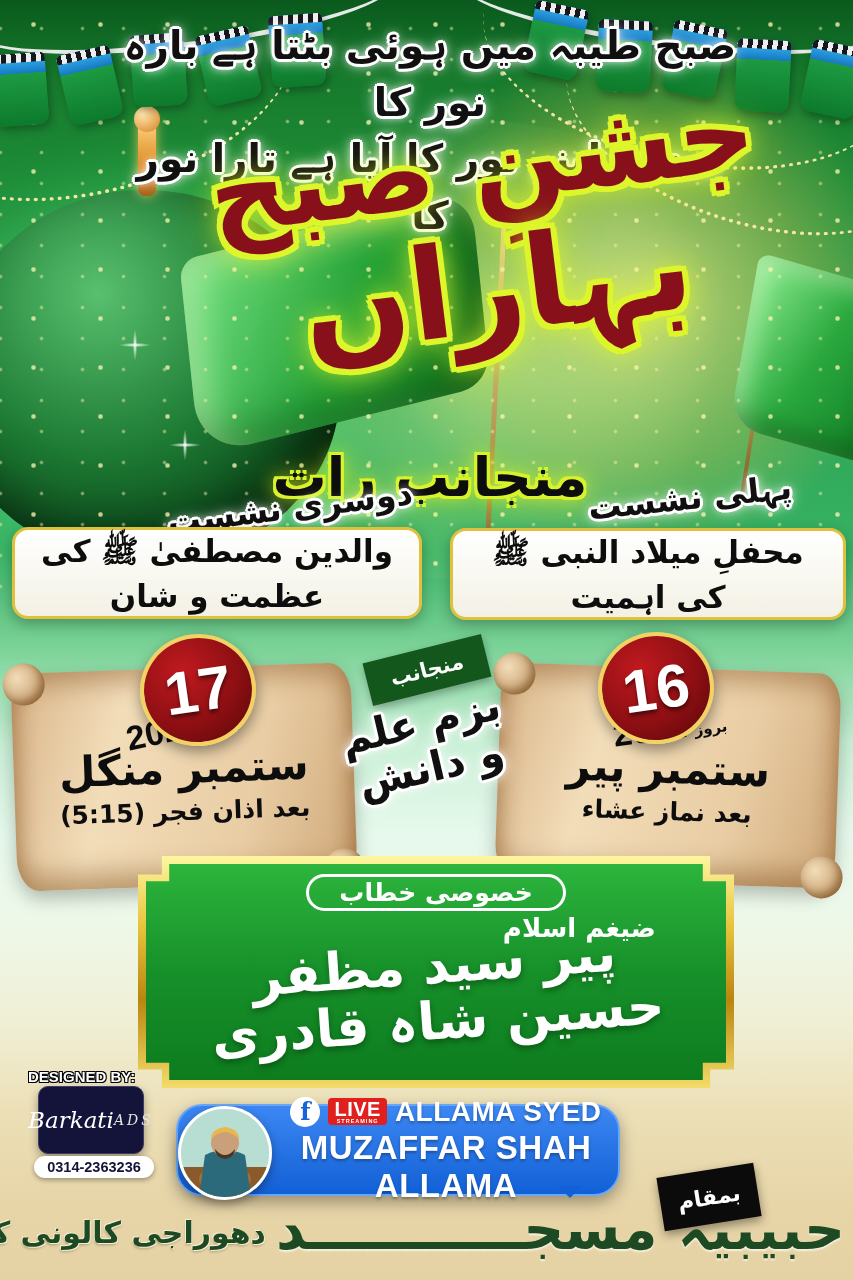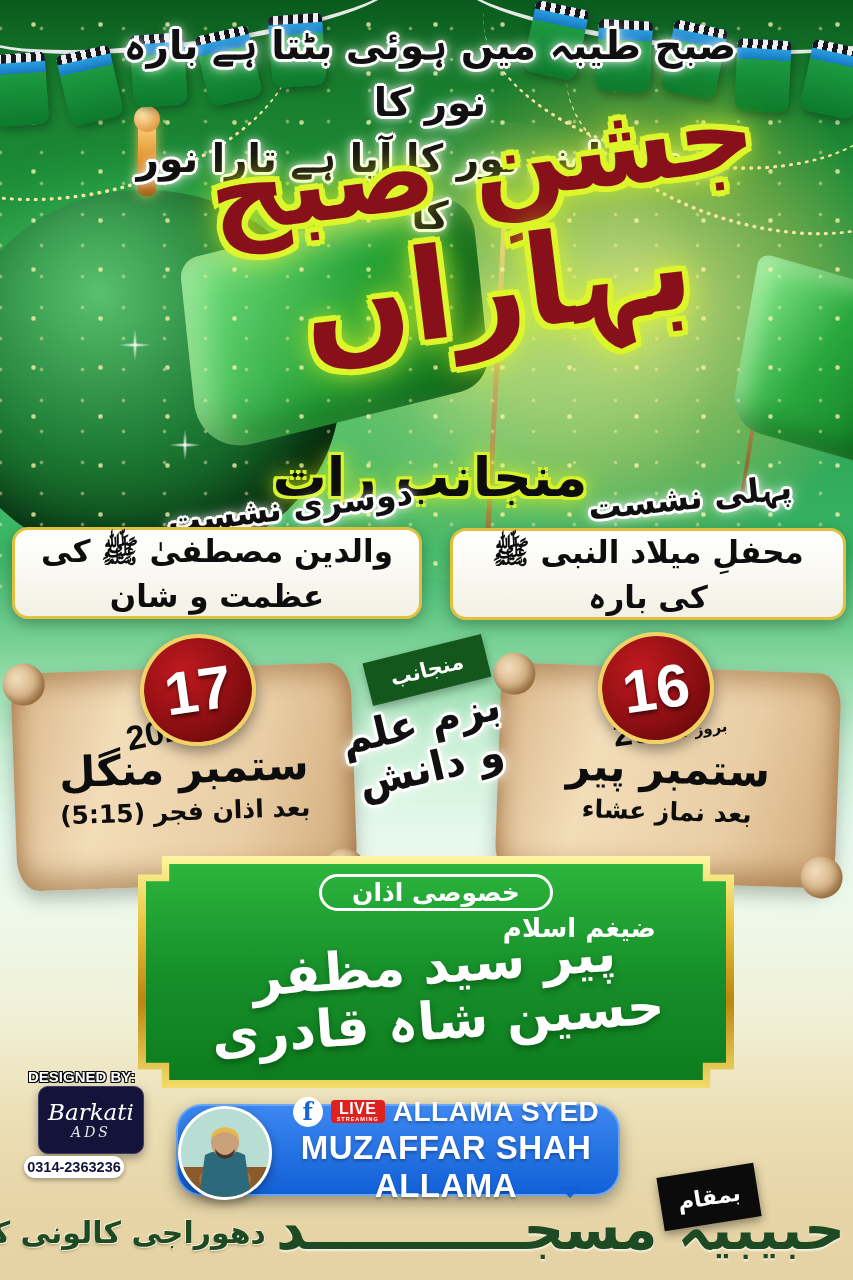--- a/index.html
+++ b/index.html
@@ -123,38 +123,38 @@
   .khitab-pill{margin-top:10px;border:3px solid #fff;border-radius:999px;padding:1px 30px;
     color:#fff;font-size:25px;font-weight:bold;}
   .honorific{align-self:flex-end;margin:2px 70px 0 0;color:#fff;font-size:26px;font-weight:bold;}
   .speaker-name{margin-top:-6px;width:540px;text-align:center;transform:rotate(-4deg);
     color:#fff;font-size:52px;font-weight:bold;line-height:1.08;
     text-shadow:0 3px 6px rgba(0,40,0,.45);}
   
   .designed-by{left:28px;top:1068px;font-family:"Liberation Sans",sans-serif;font-size:15px;font-weight:bold;color:#fff;
     text-shadow:-1px -1px 0 #000,1px -1px 0 #000,-1px 1px 0 #000,1px 1px 0 #000;}
   .designer-card{left:38px;top:1086px;width:104px;height:66px;border-radius:10px;background:#14143a;
-    border:1px solid #3c3c66;display:flex;flex-direction:column;align-items:center;justify-content:center;
+    border:1px solid #3c3c66;display:flex;flex-direction:row;align-items:center;justify-content:center;
     box-shadow:0 4px 10px rgba(0,0,0,.35);}
   .designer-name{font-family:"DejaVu Serif",serif;font-style:italic;font-size:23px;color:#fff;line-height:1;}
   .designer-sub{font-family:"DejaVu Serif",serif;font-style:italic;font-size:14px;color:#e5e5e5;letter-spacing:3px;}
-  .designer-phone{left:24px;top:1156px;width:100px;height:22px;border-radius:999px;background:#fff;
+  .designer-phone{left:34px;top:1156px;width:120px;height:22px;border-radius:999px;background:#fff;
     display:flex;align-items:center;justify-content:center;font-family:"Liberation Sans",sans-serif;
     font-size:14.5px;font-weight:bold;color:#14143a;box-shadow:0 2px 5px rgba(0,0,0,.35);}
   
   .live-bar{left:176px;top:1104px;width:444px;height:92px;border-radius:26px;
     background:linear-gradient(180deg,#3c87f2,#1260d6);border:2px solid #6aa6f7;
     box-shadow:0 6px 16px rgba(0,0,0,.35);display:flex;flex-direction:column;justify-content:center;
     padding-left:96px;box-sizing:border-box;color:#fff;font-family:"Liberation Sans",sans-serif;}
   .live-bar::after{content:"";position:absolute;left:380px;bottom:-16px;border:12px solid transparent;border-top-color:#1260d6;}
   .live-row{display:flex;align-items:center;justify-content:center;gap:8px;}
   .fb-circle{width:30px;height:30px;border-radius:50%;background:#fff;display:flex;align-items:center;justify-content:center;
     color:#1465d8;font-family:"DejaVu Serif",serif;font-weight:bold;font-size:24px;line-height:1;}
   .live-badge{background:#e01f1f;border-radius:4px;padding:1px 6px 0 6px;text-align:center;line-height:1;}
-  .live-word{font-size:16px;font-weight:bold;letter-spacing:.5px;}
+  .live-word{font-size:20px;font-weight:bold;letter-spacing:.5px;}
   .streaming-word{font-size:5.5px;font-weight:bold;letter-spacing:1px;}
   .live-line1{font-size:28px;font-weight:bold;letter-spacing:.5px;text-shadow:0 2px 3px rgba(0,0,0,.3);}
   .live-line2{font-size:33px;font-weight:bold;text-align:center;letter-spacing:.5px;margin-top:1px;text-shadow:0 2px 3px rgba(0,0,0,.3);}
   .avatar-wrap{left:178px;top:1106px;width:88px;height:88px;border-radius:50%;border:3px solid #fff;overflow:hidden;
     background:#bfe0d6;box-shadow:0 4px 10px rgba(0,0,0,.35);z-index:8;}
   
   .venue-badge{left:660px;top:1170px;width:98px;height:54px;background:#0b0b0b;transform:rotate(-9deg);
     display:flex;align-items:center;justify-content:center;color:#fff;font-size:22px;font-weight:bold;
     box-shadow:0 4px 10px rgba(0,0,0,.4);}
   .venue-line{left:0;top:1196px;width:853px;direction:rtl;display:flex;align-items:center;gap:10px;
@@ -206,21 +206,21 @@
   </div>
 
   <div class="layer main-title rtl">
     <span class="t1">جشنِ صبح</span>
     <span class="t2">بہاراں</span>
   </div>
   <div class="layer bari-raat rtl">منجانب رات</div>
 
   <div class="layer session-label lbl-first rtl white-glow">پہلی نشست</div>
   <div class="layer topic-box box-first rtl">
-    <span>محفلِ میلاد النبی ﷺ کی بارہ</span>
+    <span>محفلِ میلاد النبی ﷺ کی اہمیت</span>
   </div>
   <div class="layer session-label lbl-second rtl white-glow">دوسری نشست</div>
   <div class="layer topic-box box-second rtl">
     <span>والدین مصطفیٰ ﷺ کی عظمت و شان</span>
   </div>
 
   <div class="layer scroll scroll-right">
     <div class="scroll-content rtl">
       <span class="year-row"><span class="byword">بروز</span>
       <span class="year">2024</span></span>
@@ -241,21 +241,21 @@
   <div class="layer day-badge badge-17">17</div>
 
   <div class="layer org-tag rtl">منجانب</div>
   <div class="layer org-name rtl white-glow">
     <div>بزم علم</div>
     <div>و دانش</div>
   </div>
 
   <div class="layer plaque-frame">
     <div class="plaque-inner">
-      <div class="khitab-pill rtl">خصوصی اذان</div>
+      <div class="khitab-pill rtl">خصوصی خطاب</div>
       <div class="honorific rtl">ضیغم اسلام</div>
       <div class="speaker-name rtl">پیر سید مظفر حسین شاہ قادری</div>
     </div>
   </div>
 
   <div class="layer designed-by">DESIGNED BY:</div>
   <div class="layer designer-card">
     <div class="designer-name">Barkati</div>
     <div class="designer-sub">ADS</div>
   </div>

